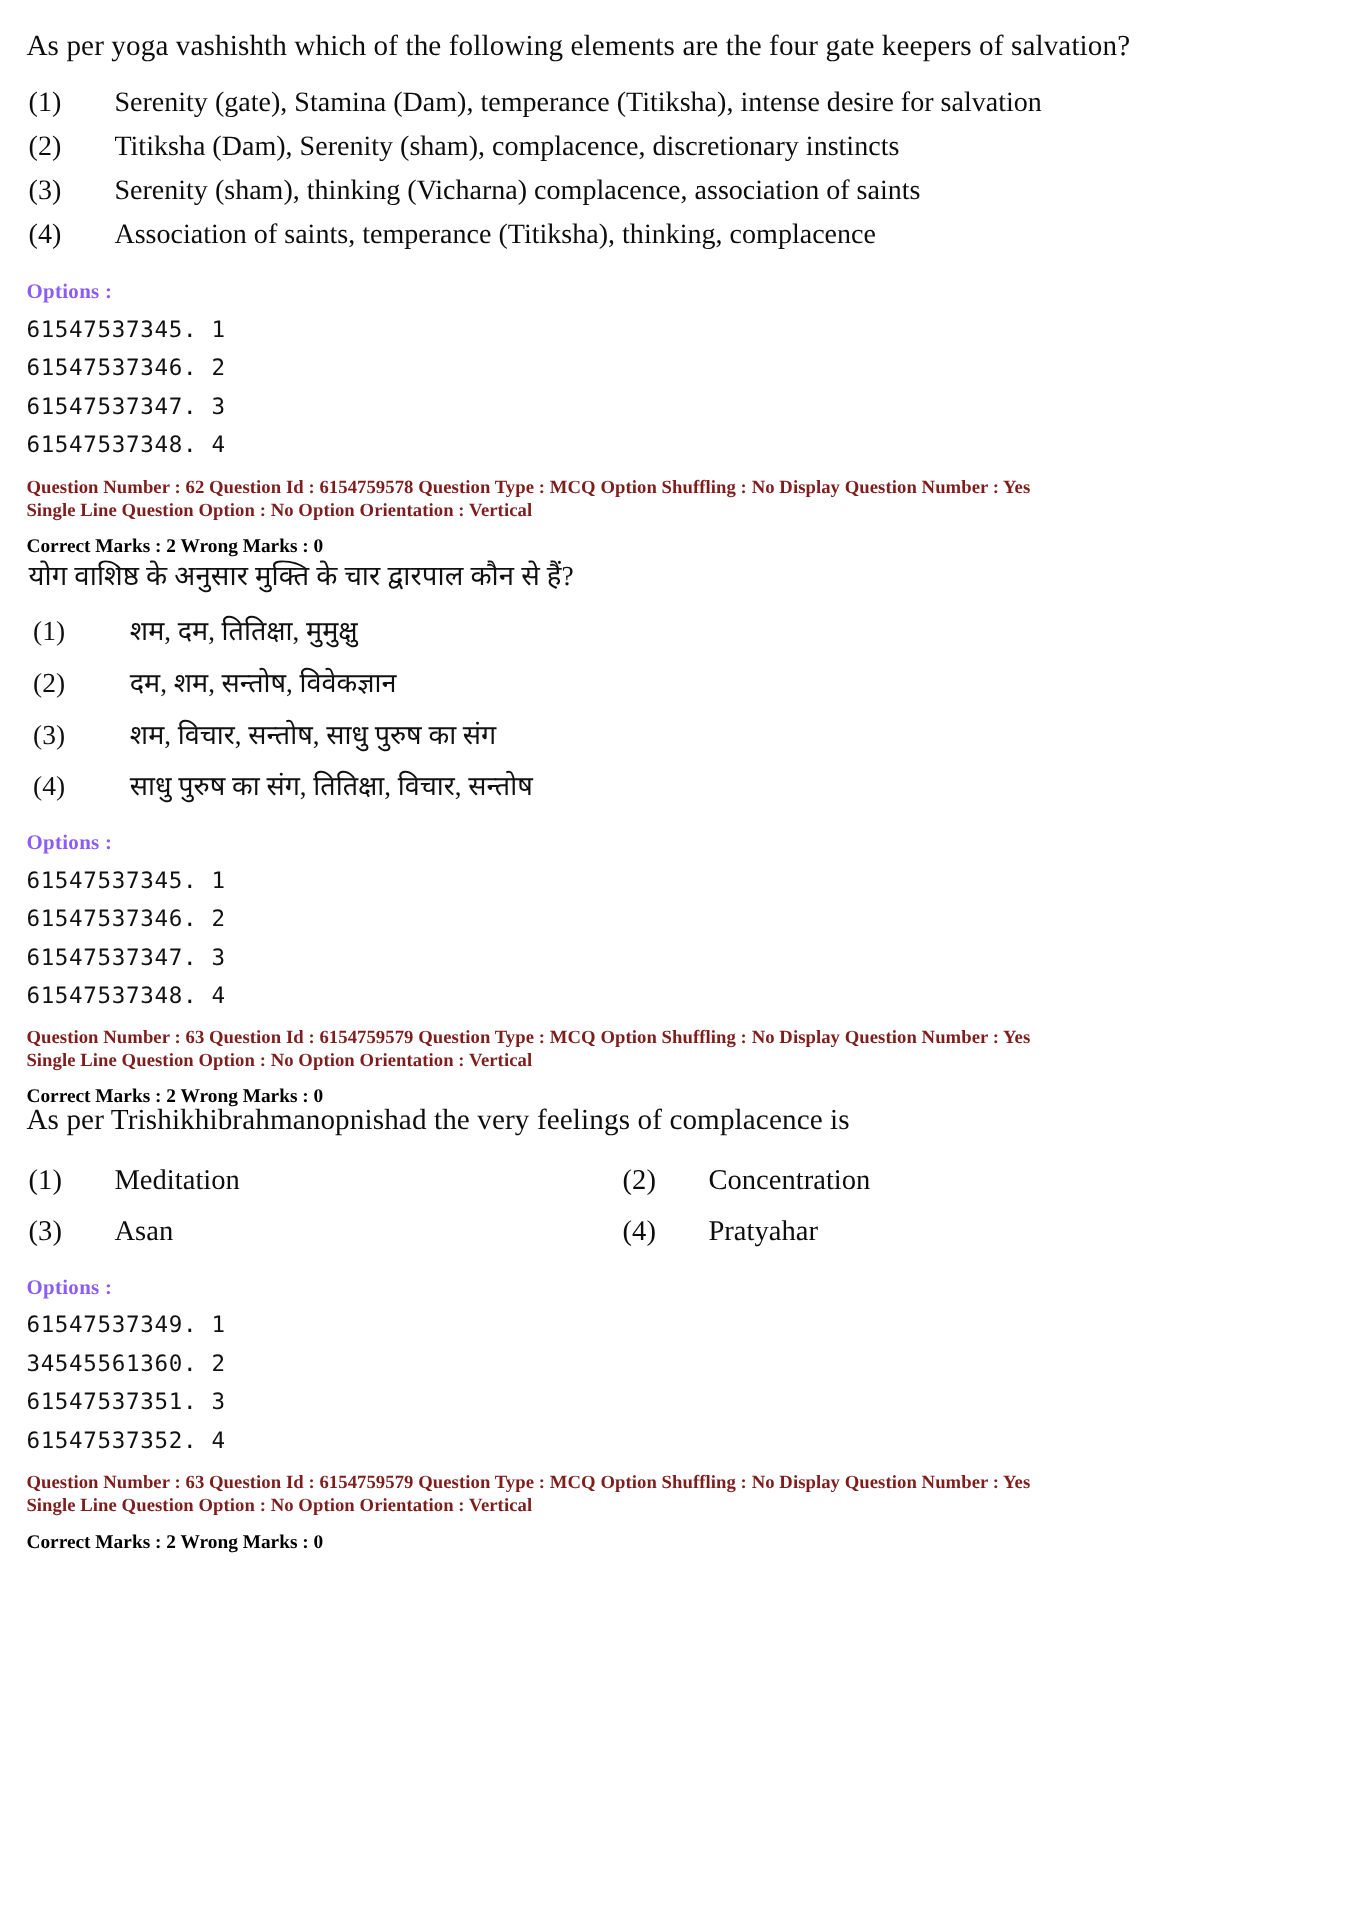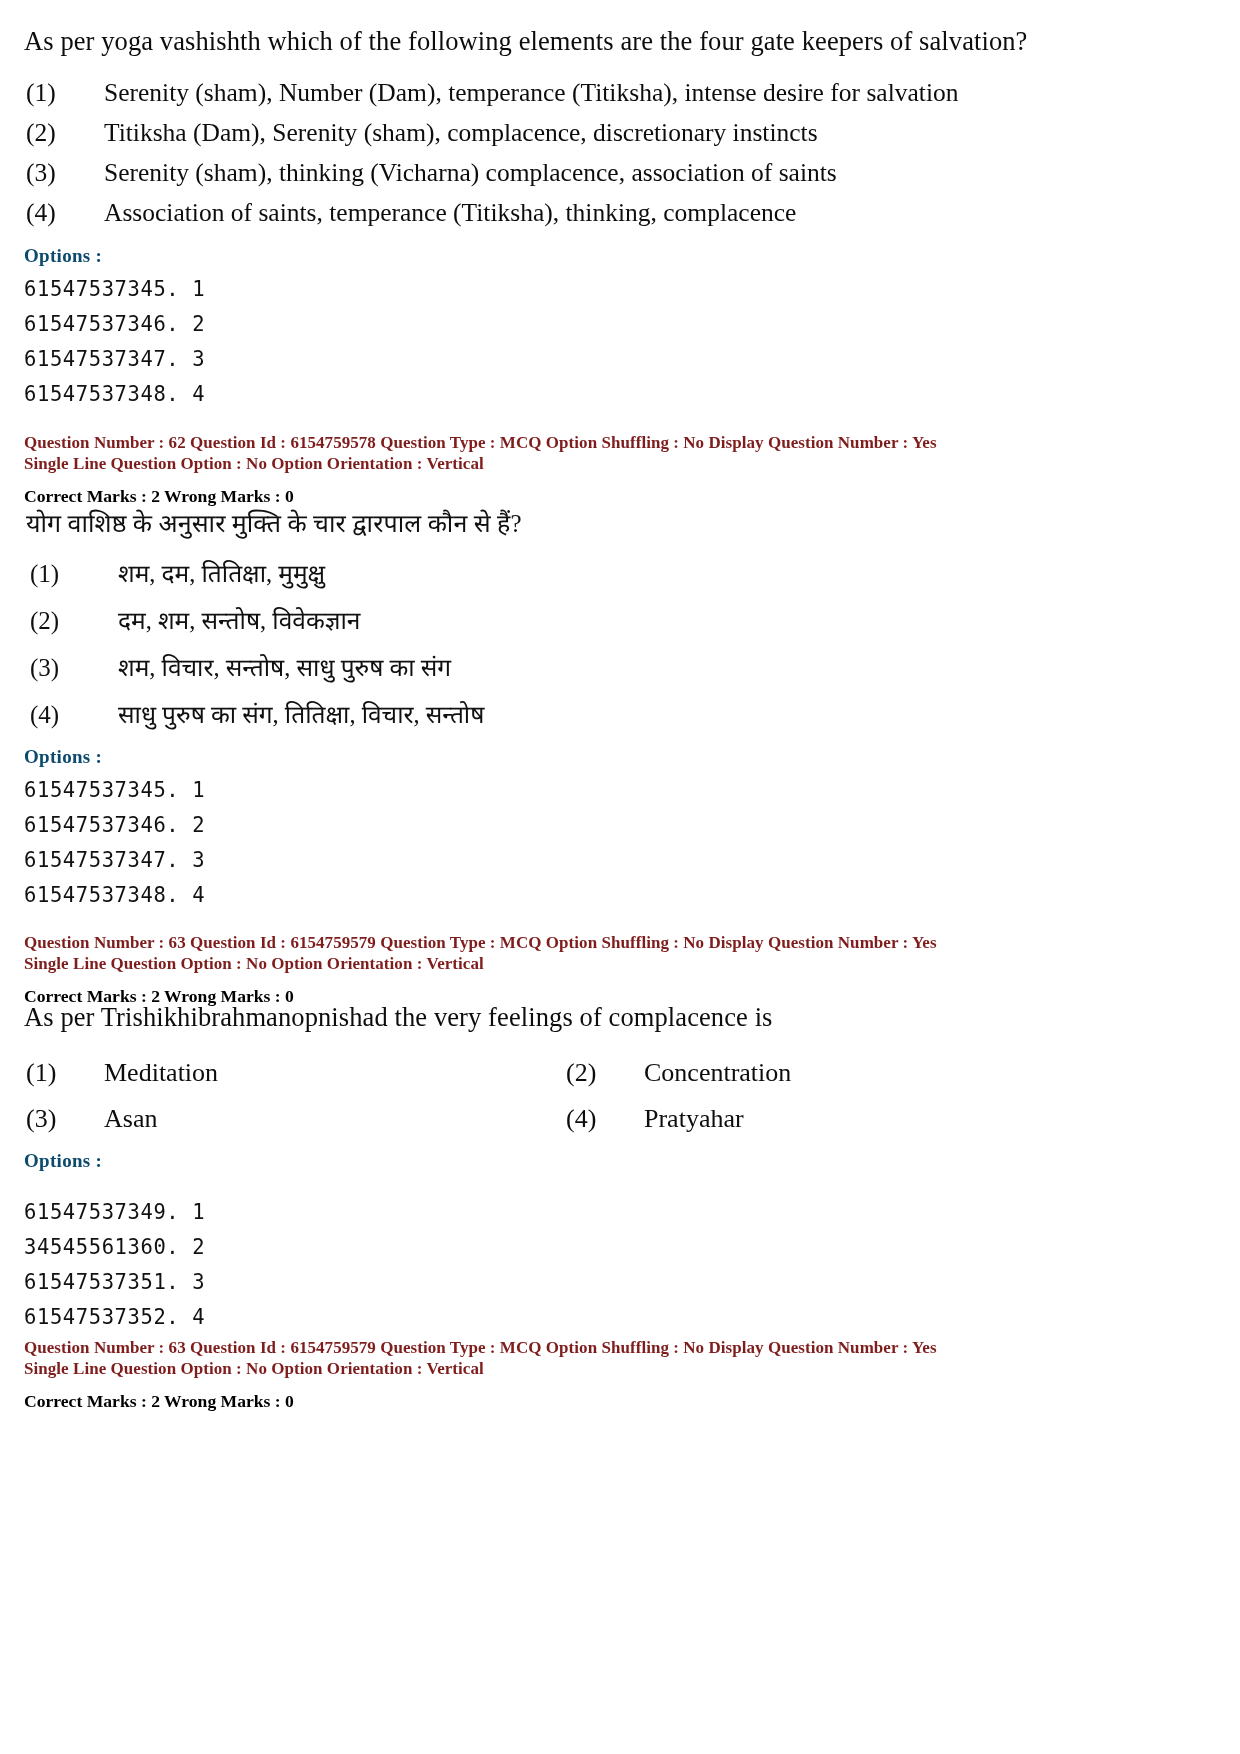--- a/index.html
+++ b/index.html
@@ -64,22 +64,23 @@
     width: 88px; flex: 0 0 88px;
     font-family: "Liberation Serif", serif;
     font-size: 25px;
   }
 
   
   .options-label {
     font-family: "Liberation Serif", serif;
     font-weight: bold;
     font-size: 19px;
-    color: #0c4a6e;
+    color: #8b5cf6;
     letter-spacing: 0.3px;
+    margin-top: 10px;
   }
   .opt-id {
     font-family: "DejaVu Sans Mono", monospace;
     font-size: 20.5px;
     color: #111;
     letter-spacing: 0.6px;
     white-space: pre;
   }
 
   
@@ -118,21 +119,21 @@
 
 <div class="page">
 
   <div class="qblock" style="top:26px;">
     <div class="stem" style="margin-left:24px;">As per yoga vashishth which of the following elements are the four gate keepers of salvation?</div>
   </div>
 
   <div class="qblock" style="top:78px;">
     <div class="opt-row" style="margin-left:26px; height:40px;">
       <span class="opt-num">(1)</span>
-      <span class="opt-text">Serenity (sham), Number (Dam), temperance (Titiksha), intense desire for salvation</span>
+      <span class="opt-text">Serenity (gate), Stamina (Dam), temperance (Titiksha), intense desire for salvation</span>
     </div>
     <div class="opt-row" style="margin-left:26px; height:40px;">
       <span class="opt-num">(2)</span>
       <span class="opt-text">Titiksha (Dam), Serenity (sham), complacence, discretionary instincts</span>
     </div>
     <div class="opt-row" style="margin-left:26px; height:40px;">
       <span class="opt-num">(3)</span>
       <span class="opt-text">Serenity (sham), thinking (Vicharna) complacence, association of saints</span>
     </div>
     <div class="opt-row" style="margin-left:26px; height:40px;">
@@ -214,21 +215,21 @@
       </span>
       <span class="opt-cell right">
         <span class="opt-num">(4)</span>
         <span class="opt-text">Pratyahar</span>
       </span>
     </div>
   </div>
 
   <div class="qblock" style="top:1150px;">
     <div class="options-label" style="margin-left:24px;">Options :</div>
-    <div class="opt-id" style="margin-left:24px; margin-top:28px;">61547537349. 1</div>
+    <div class="opt-id" style="margin-left:24px; margin-top:10px;">61547537349. 1</div>
     <div class="opt-id" style="margin-left:24px; margin-top:11px;">34545561360. 2</div>
     <div class="opt-id" style="margin-left:24px; margin-top:11px;">61547537351. 3</div>
     <div class="opt-id" style="margin-left:24px; margin-top:11px;">61547537352. 4</div>
   </div>
 
   <div class="qblock" style="top:1337px;">
     <div class="meta" style="margin-left:24px;">Question Number : 63  Question Id : 6154759579  Question Type : MCQ  Option Shuffling : No  Display Question Number : Yes</div>
     <div class="meta" style="margin-left:24px;">Single Line Question Option : No  Option Orientation : Vertical</div>
     <div class="meta-marks" style="margin-left:24px; margin-top:12px;">Correct Marks : 2  Wrong Marks : 0</div>
   </div>

